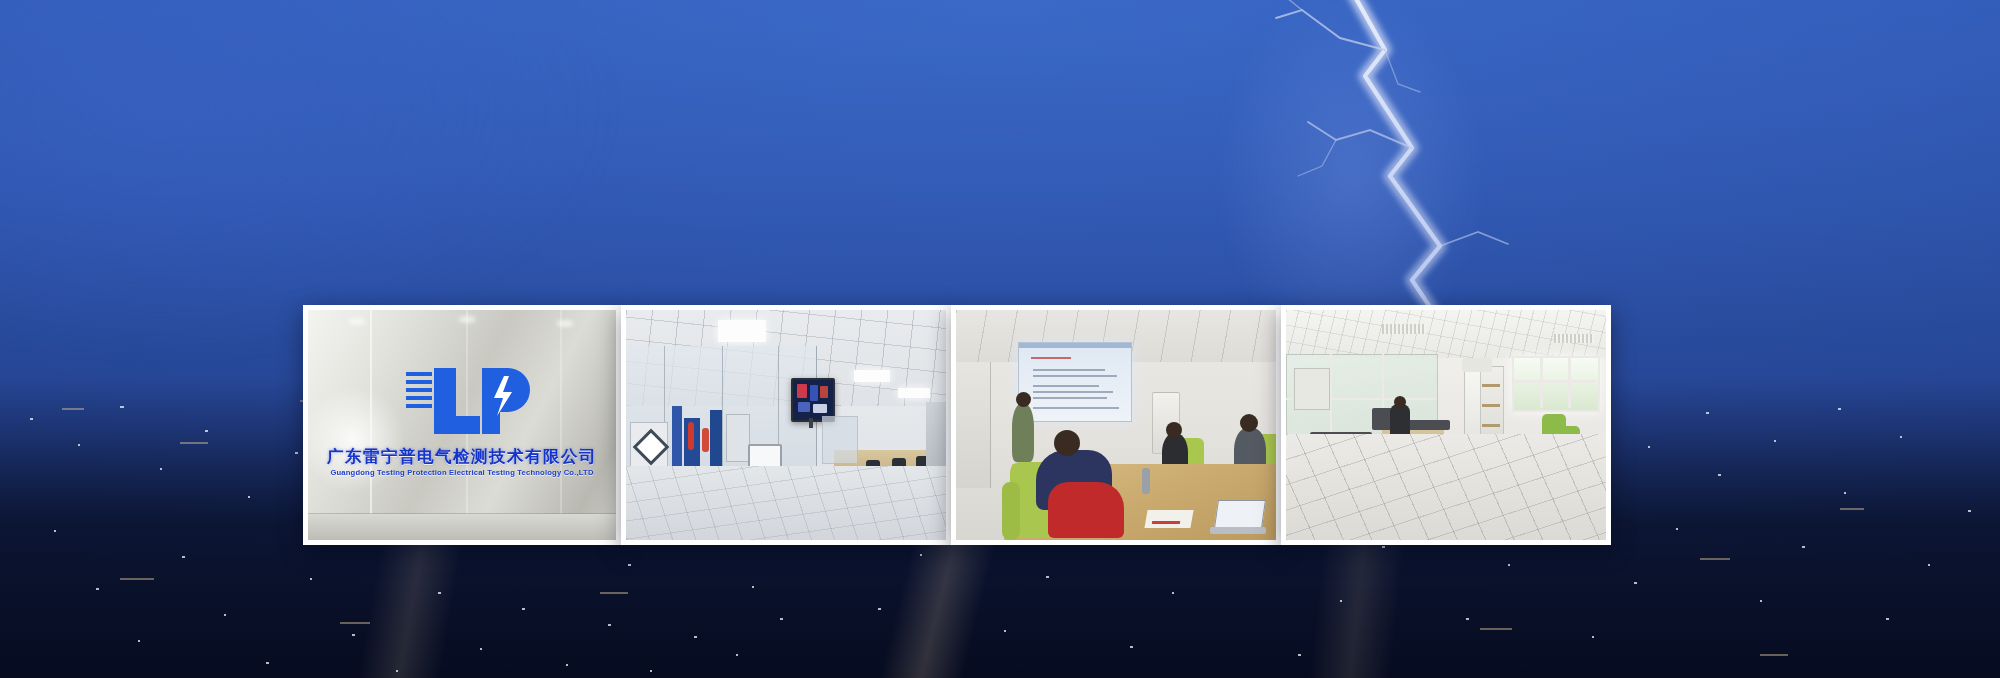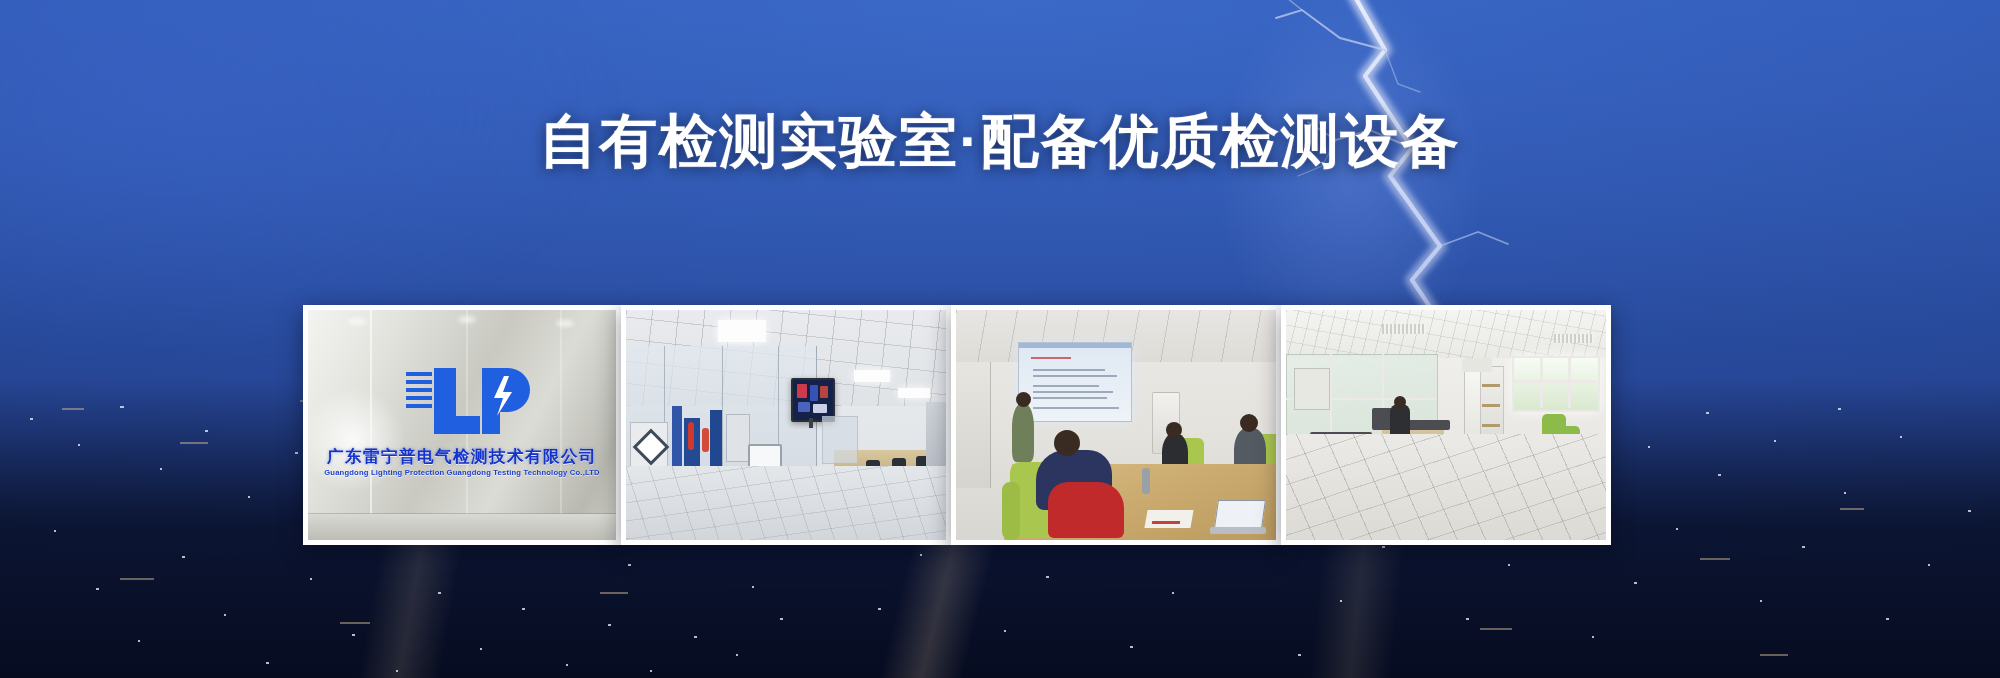--- a/index.html
+++ b/index.html
@@ -385,21 +385,20 @@
         <rect x="340" y="244" width="30" height="2"></rect>
           <rect x="600" y="214" width="28" height="2"></rect>
         <rect x="1480" y="250" width="32" height="2"></rect>
           <rect x="1760" y="276" width="28" height="2"></rect>
       </g>
     </svg>
   </div>
   <div class="streaks"></div>
 
   <div class="headline-wrap">
-    <h1 class="headline">自有检测实验室·配备优质检测设备</h1>
   </div>
 
   <div class="cards">
 
     <div class="card c1">
       <div class="photo p1">
         <div class="hilite"></div>
         <div class="mullion m1"></div>
         <div class="mullion m2"></div>
         <div class="mullion m3"></div>
@@ -416,21 +415,21 @@
               <rect x="2" y="30" width="26" height="4"></rect>
               <rect x="2" y="38" width="26" height="4"></rect>
               <path d="M30 2 h22 v48 h24 v18 H30 Z"></path>
               <path d="M78 2 h26 a22 22 0 0 1 0 44 h-8 v22 h-18 Z"></path>
             </g>
             <path d="M100 10 L90 32 h9 l-6 18 L108 26 h-9 l6 -16 Z" fill="#ffffff"></path>
           </svg>
         </div>
 
         <div class="cn">广东雷宁普电气检测技术有限公司</div>
-        <div class="en">Guangdong Lighting Protection Guangdong Testing Technology Co.,LTD</div>
+        <div class="en">Guangdong Testing Protection Electrical Testing Technology Co.,LTD</div>
         <div class="floorline"></div>
         <div class="floor"></div>
       </div>
     </div>
 
     <div class="card c2">
       <div class="photo p2">
         <div class="ceiling"></div>
         <div class="ceil-grid"></div>
         <div class="panel" style="left:92px;top:10px;width:48px;height:22px;"></div>

